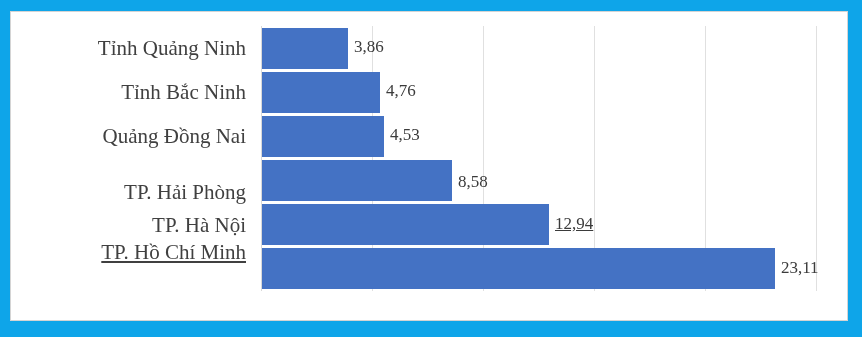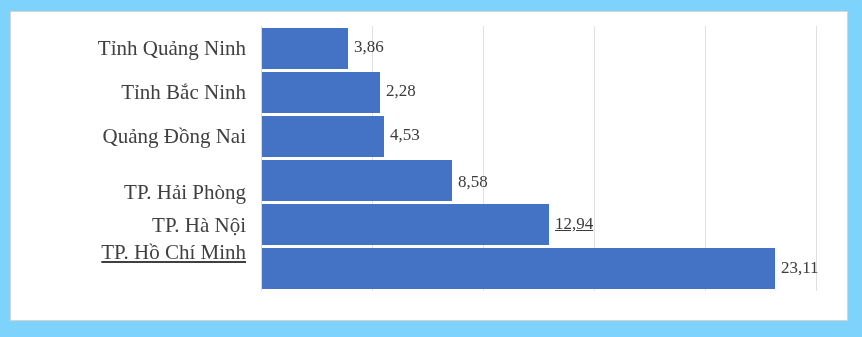--- a/index.html
+++ b/index.html
@@ -8,21 +8,21 @@
     padding: 0;
     background: #ffffff;
   }
   body {
     font-family: "Liberation Serif", "DejaVu Serif", serif;
   }
   #chart-root {
     position: relative;
     width: 862px;
     height: 337px;
-    background: #7dd3fc;
+    background: #0ea5e9;
     overflow: hidden;
   }
   .chart-frame {
     position: absolute;
     left: 10px;
     top: 11px;
     width: 838px;
     height: 310px;
     border: 1px solid #d4d4d4;
     box-sizing: border-box;
@@ -130,21 +130,21 @@
           <div class="bar" style="top: 45.75px; height: 41px; width: 118px; background: rgb(68, 114, 196);"></div>
           <div class="bar" style="top: 89.9167px; height: 41px; width: 122px; background: rgb(68, 114, 196);"></div>
           <div class="bar" style="top: 134.083px; height: 41px; width: 190px; background: rgb(68, 114, 196);"></div>
           <div class="bar" style="top: 178.25px; height: 41px; width: 287px; background: rgb(68, 114, 196);"></div>
           <div class="bar" style="top: 222.417px; height: 41px; width: 513px; background: rgb(68, 114, 196);"></div>
         </div>
     </div>
 
     <div class="vals-layer">
         <div class="val-label" style="color: rgb(59, 59, 59); left: 354px; top: 38.0833px;">3,86</div>
-        <div class="val-label" style="color: rgb(59, 59, 59); left: 386px; top: 82.25px;">2,28</div>
+        <div class="val-label" style="color: rgb(59, 59, 59); left: 386px; top: 82.25px;">4,76</div>
         <div class="val-label" style="color: rgb(59, 59, 59); left: 390px; top: 126.417px;">4,53</div>
         <div class="val-label" style="color: rgb(59, 59, 59); left: 458px; top: 173px;">8,58</div>
         <div class="val-label" style="color: rgb(59, 59, 59); left: 555px; top: 214.75px; text-decoration: underline;">12,94</div>
         <div class="val-label" style="color: rgb(59, 59, 59); left: 781px; top: 258.917px;">23,11</div>
       </div>
 
   </div>
 </div>
 
 </body></html>

